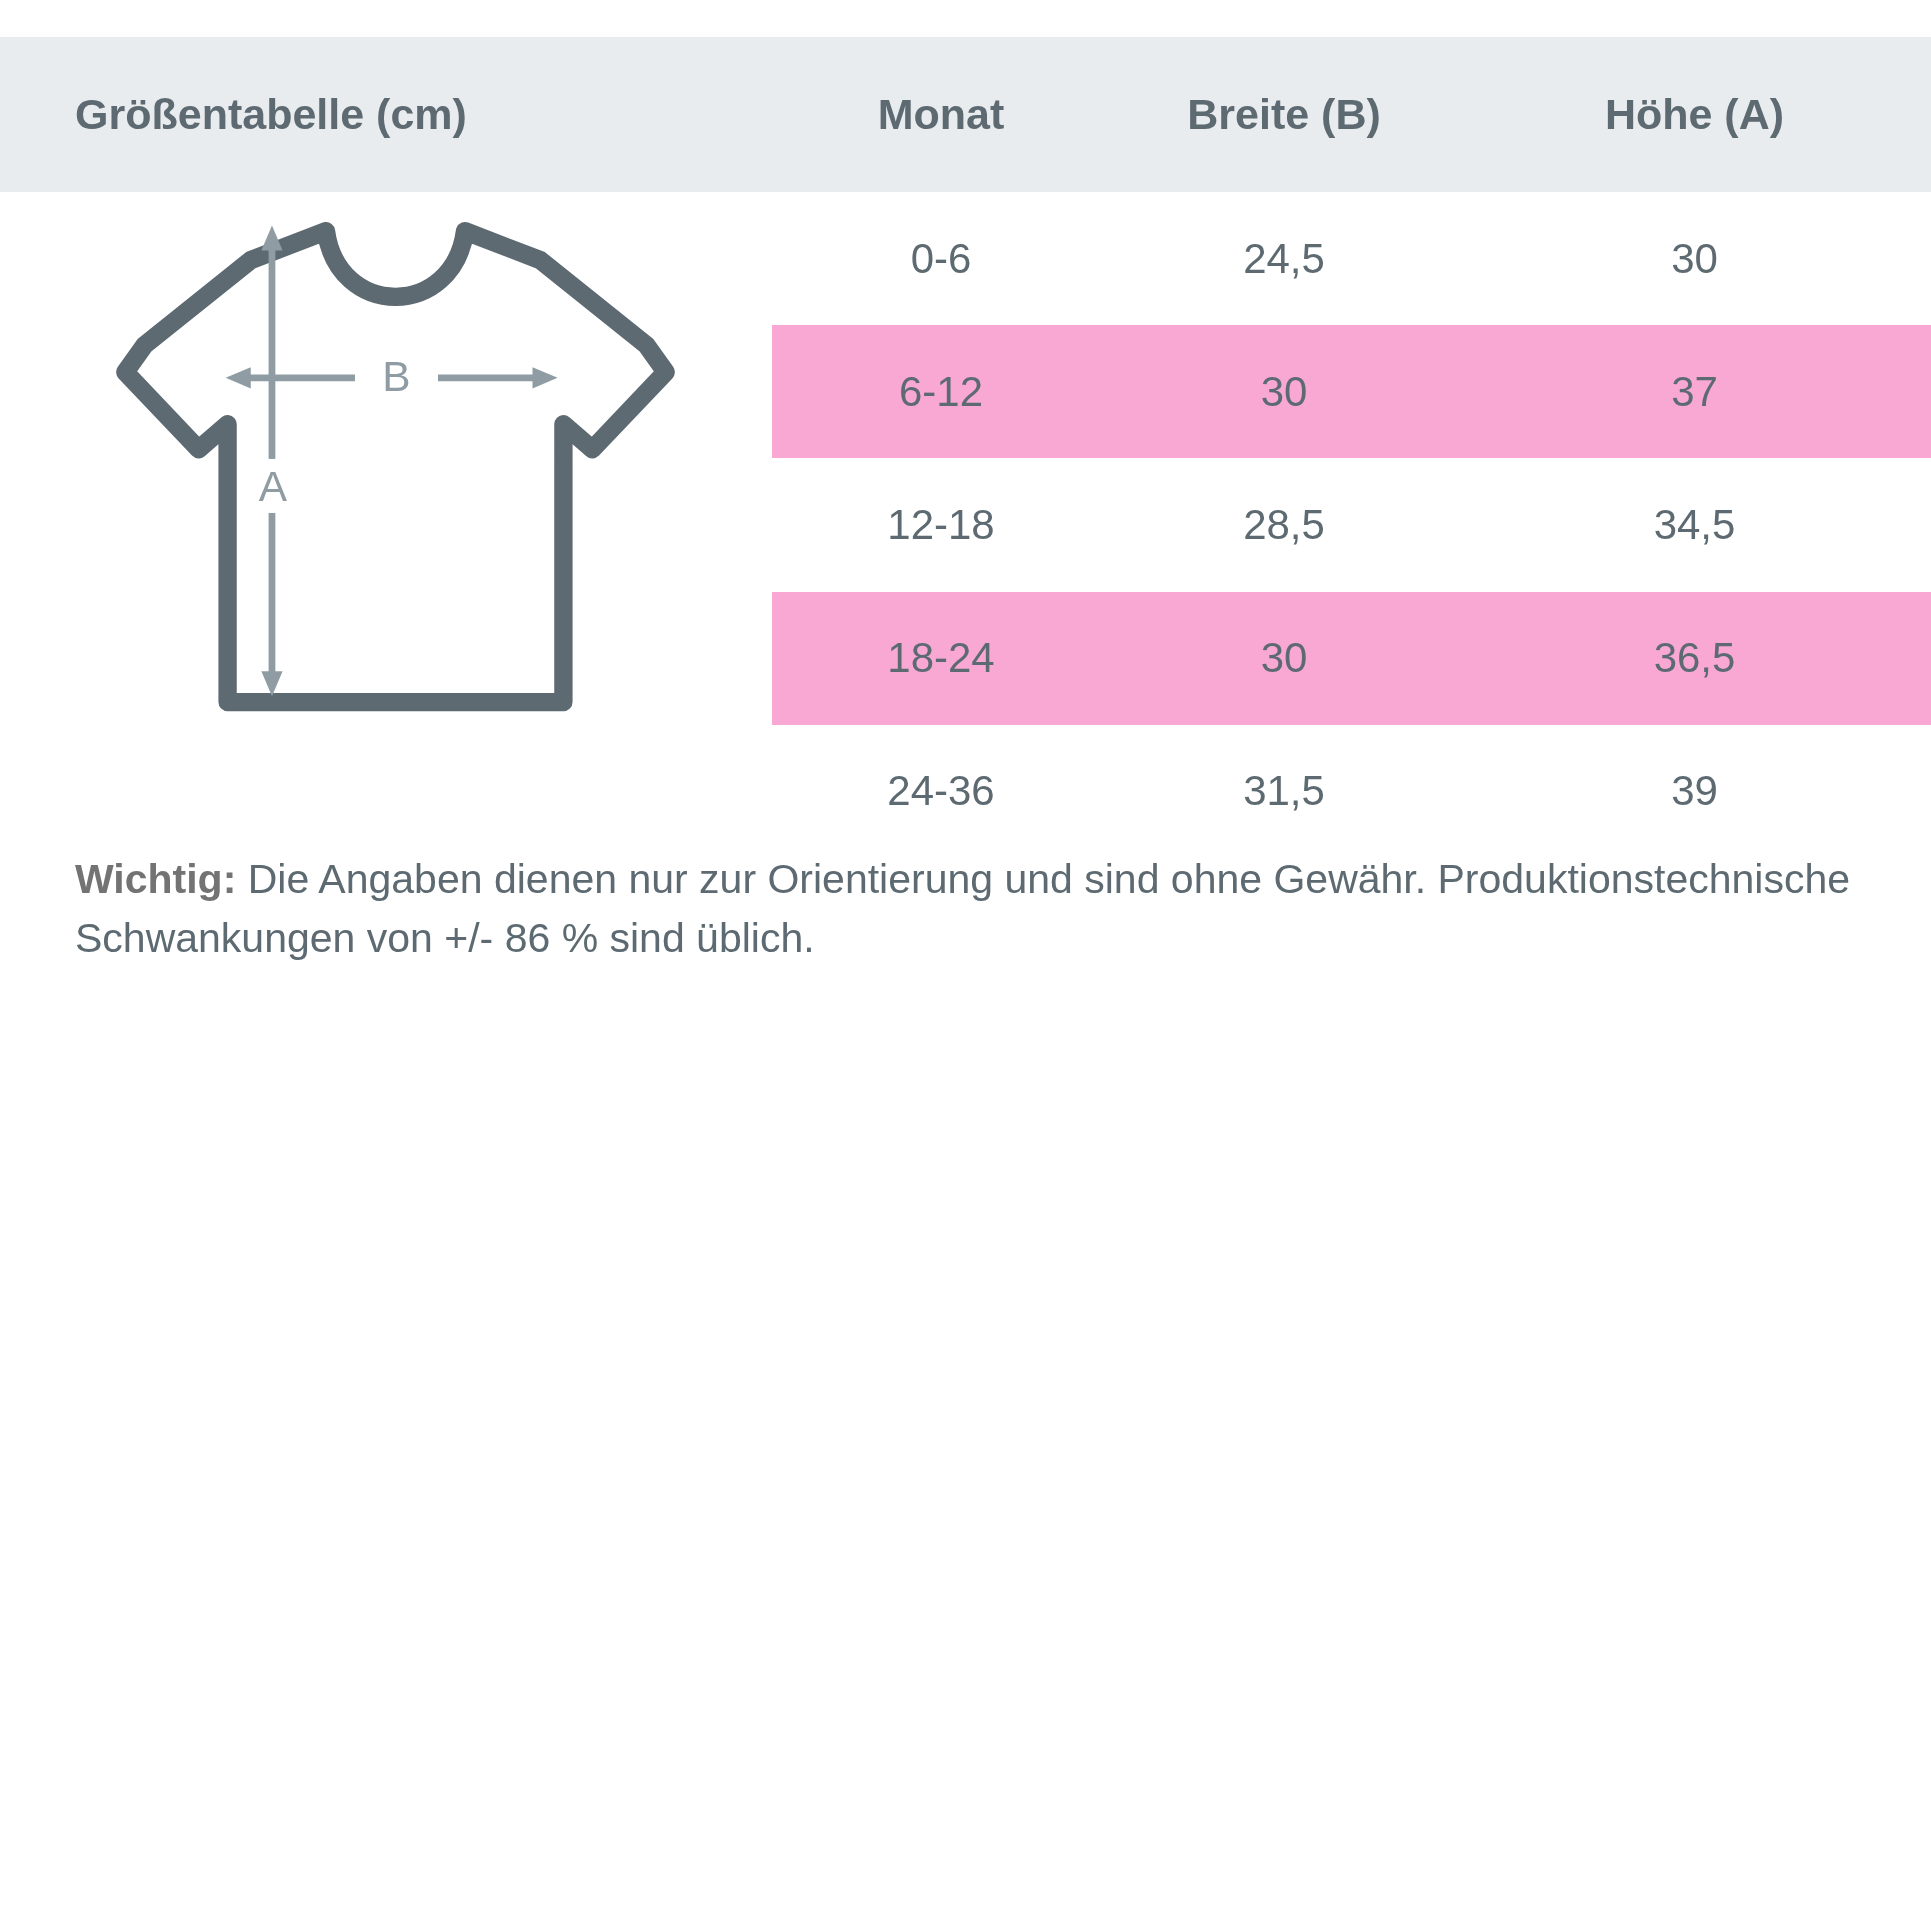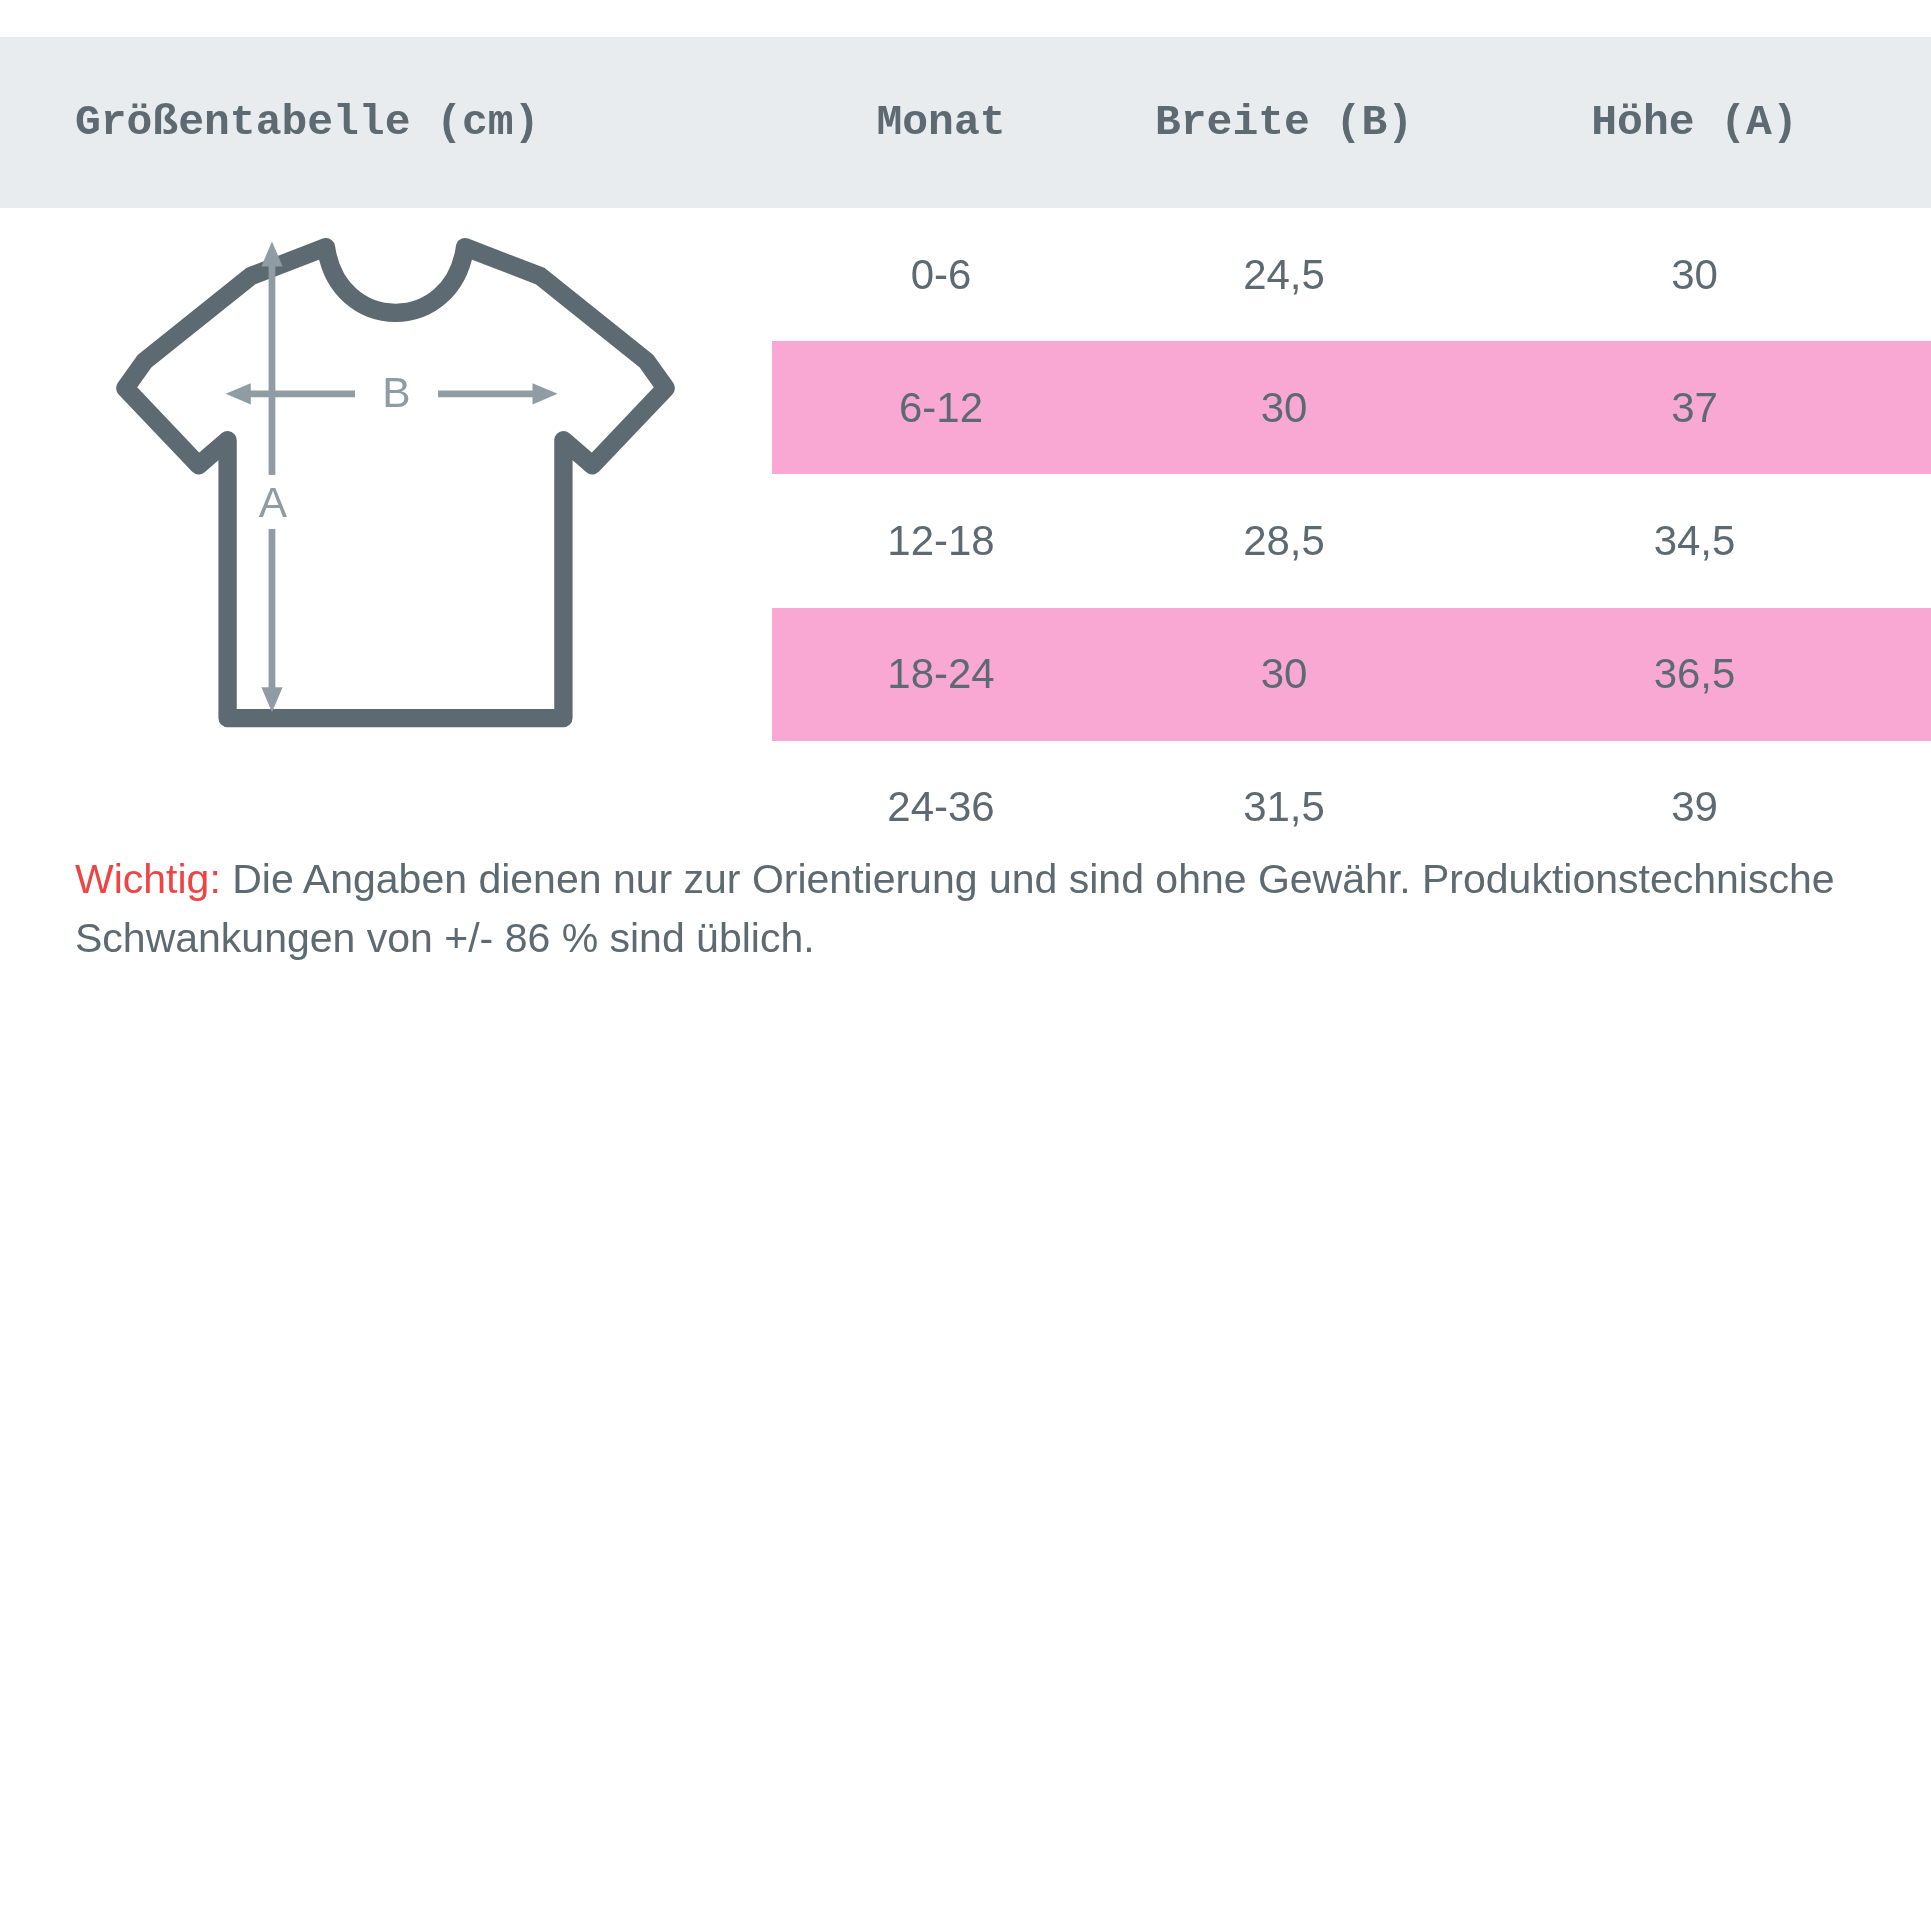--- a/index.html
+++ b/index.html
@@ -38,22 +38,21 @@
   .chart-table col.c-height { width: 473px; }
 
   .chart-table thead th {
     background: #e9ecee;
     height: 147px;
     font-size: 43px;
     font-weight: bold;
     color: #5d6a72;
     text-align: center;
     vertical-align: middle;
-    padding: 12px;
-    font-family: Liberation Mono, monospace;
+    padding: 4px;
   }
 
   .chart-table thead th.title-cell {
     text-align: left;
     padding-left: 75px;
     font-size: 43px;
   }
 
   .chart-table tbody td {
     height: 133px;
@@ -94,22 +93,22 @@
   .footnote {
     position: absolute;
     left: 75px;
     top: 850px;
     width: 1786px;
     font-size: 41px;
     line-height: 1.45;
     color: #5d6a72;
   }
   .footnote b {
-    font-weight: normal;
-    color: #ef4444;
+    font-weight: bold;
+    color: #737373;
     text-align: center;
   }
 </style>
 </head>
 <body>
 
 <div class="page">
 
   <div class="size-chart">
     <table class="chart-table">

